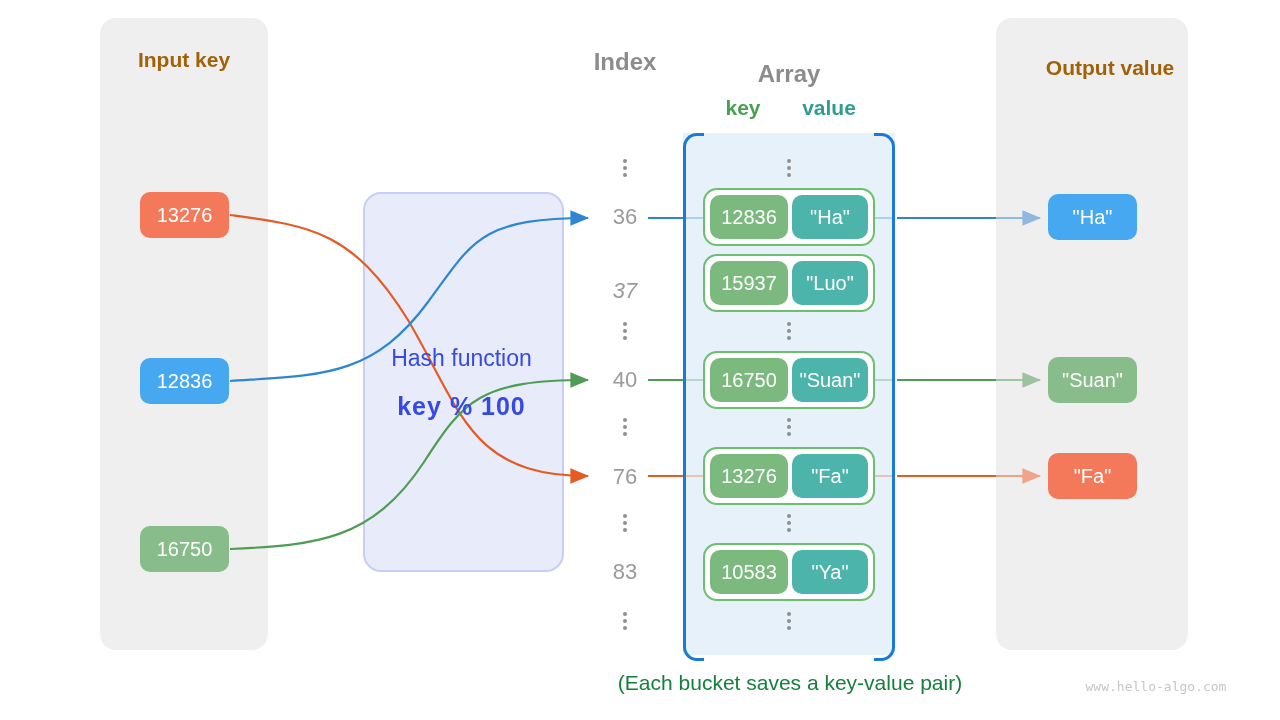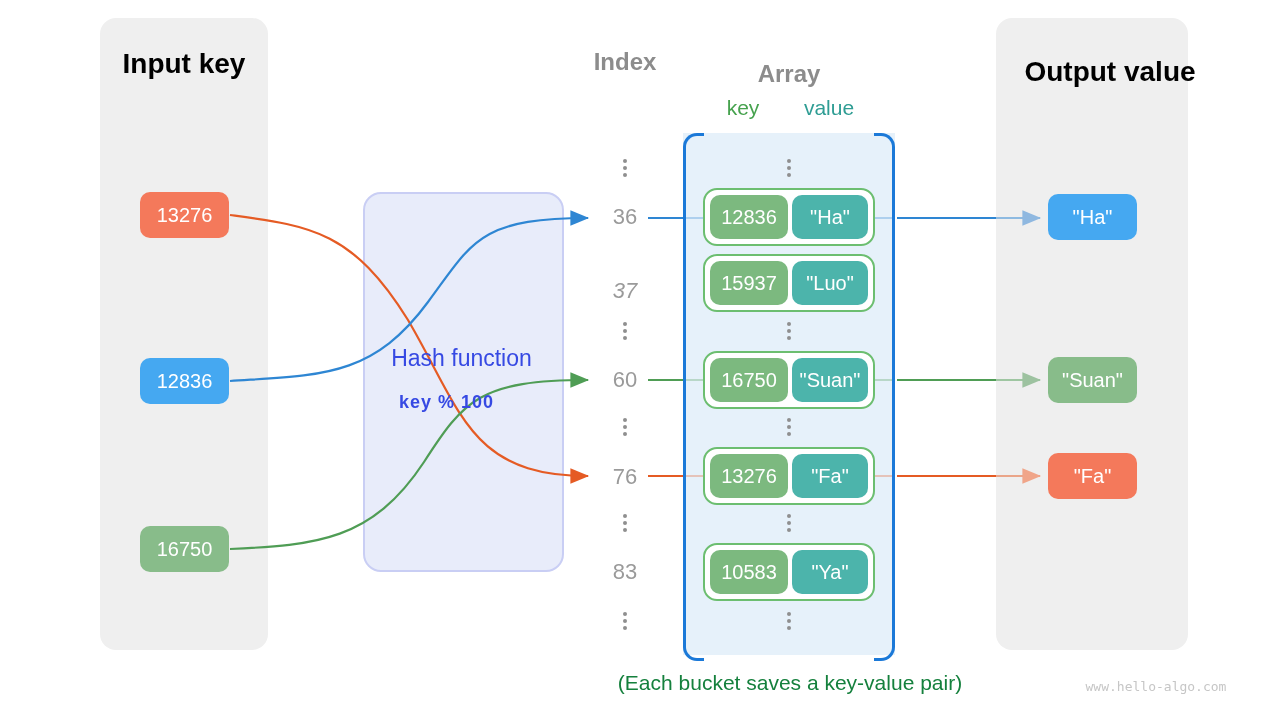--- a/index.html
+++ b/index.html
@@ -1,30 +1,30 @@
 <!DOCTYPE html>
 <html><head>
 <meta charset="utf-8">
 <style>
   html,body{margin:0;padding:0;background:#ffffff;}
   .stage{position:relative;width:1280px;height:720px;overflow:hidden;
          font-family:"Liberation Sans",sans-serif;background:#ffffff;}
   .abs{position:absolute;}
   .panel{background:#EFEFEF;border-radius:16px;z-index:0;}
-  .panel-title{font-size:28px;font-weight:700;color:#000000;text-align:center;z-index:3;}
+  .panel-title{font-size:21px;font-weight:700;color:#a16207;text-align:center;z-index:3;}
   .chip{height:46px;line-height:46px;border-radius:10px;color:#ffffff;
         font-size:20px;font-weight:500;text-align:center;z-index:3;}
   .chip.orange{background:#F4795B;}
   .chip.blue{background:#45A8F1;}
   .chip.green{background:#88BC8A;}
   .hashbox{background:#E8ECFA;border:2px solid #C9CEF4;border-radius:18px;z-index:1;}
   .hash-title{font-size:23px;font-weight:500;color:#3649E3;text-align:center;z-index:3;}
-  .hash-formula{font-size:18px;font-weight:700;color:#3649E3;letter-spacing:1px;z-index:3;padding-left:36px;}
+  .hash-formula{font-size:25px;font-weight:700;color:#3649E3;text-align:center;letter-spacing:1px;z-index:3;}
   .col-header{font-size:24px;font-weight:700;color:#8C8C8C;text-align:center;z-index:3;}
-  .kv-label{font-size:21px;font-weight:400;text-align:center;z-index:3;}
+  .kv-label{font-size:21px;font-weight:700;text-align:center;z-index:3;}
   .kv-label.k{color:#46A24E;}
   .kv-label.v{color:#2F9D94;}
   .idx{font-size:22px;color:#9A9A9A;text-align:center;z-index:3;line-height:26px;}
   .array-bg{background:#E6F1FA;z-index:0;}
   .bracket{width:18px;height:522px;z-index:3;}
   .bracket.l{border-left:3px solid #1B79D8;border-top:3px solid #1B79D8;
              border-bottom:3px solid #1B79D8;border-radius:14px 0 0 14px;}
   .bracket.r{border-right:3px solid #1B79D8;border-top:3px solid #1B79D8;
              border-bottom:3px solid #1B79D8;border-radius:0 14px 14px 0;}
   .bucket{width:172px;height:58px;background:#ffffff;border:2px solid #6CBE70;
@@ -106,21 +106,21 @@
 
   <div class="abs chip orange" style="left:140px;top:192px;width:89px;">13276</div>
   <div class="abs chip blue" style="left:140px;top:358px;width:89px;">12836</div>
   <div class="abs chip green" style="left:140px;top:526px;width:89px;">16750</div>
 
   <div class="abs hash-title" style="left:363px;top:345px;width:197px;">Hash function</div>
   <div class="abs hash-formula" style="left:363px;top:392px;width:197px;">key % 100</div>
 
   <div class="abs idx" style="left:595px;top:204px;width:60px;">36</div>
   <div class="abs idx" style="left:595px;top:278px;width:60px;font-style:italic;">37</div>
-  <div class="abs idx" style="left:595px;top:367px;width:60px;">60</div>
+  <div class="abs idx" style="left:595px;top:367px;width:60px;">40</div>
   <div class="abs idx" style="left:595px;top:464px;width:60px;">76</div>
   <div class="abs idx" style="left:595px;top:559px;width:60px;">83</div>
 
   <div class="abs dots" style="left:595px;top:159px;">
       <i></i>
       <i></i>
       <i></i>
     </div>
   <div class="abs dots" style="left:595px;top:322px;">
       <i></i>

